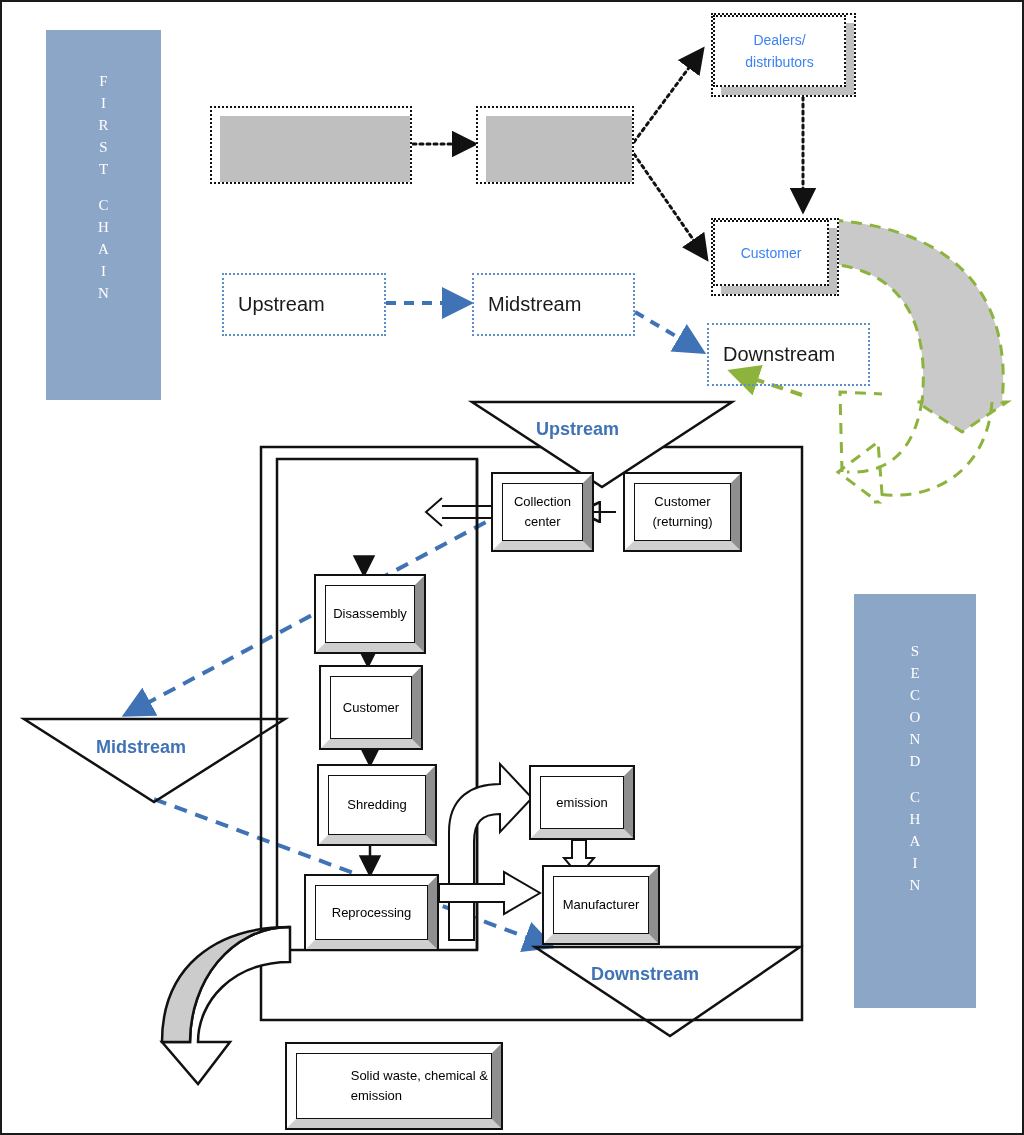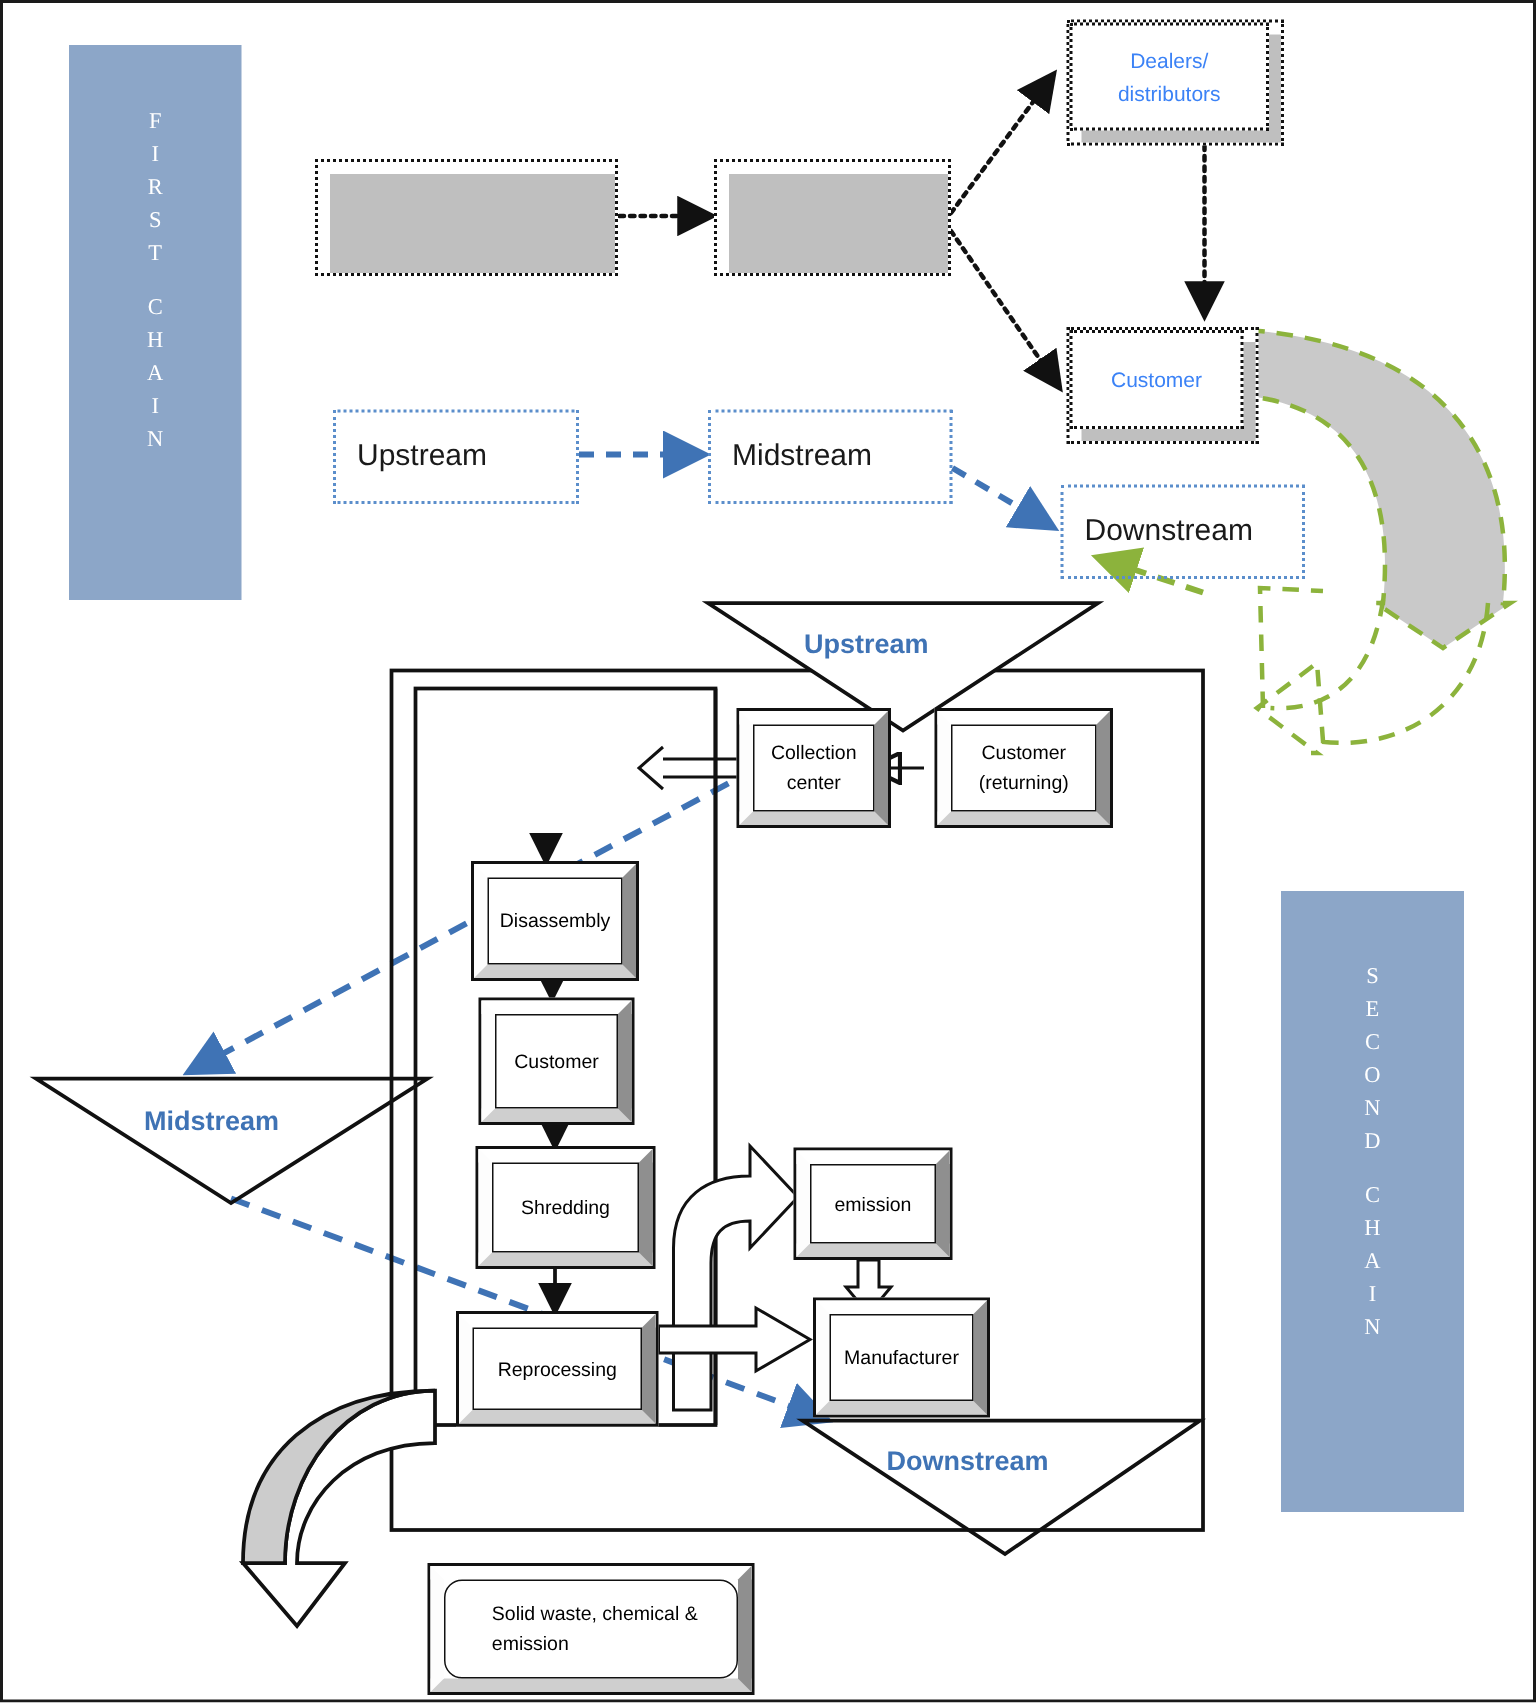--- a/index.html
+++ b/index.html
@@ -330,19 +330,19 @@
 
   <div class="box3d" style="left:540px;top:863px;width:118px;height:80px;">
     <div class="bevel"></div>
     <div class="inner">
       <span class="lbl">Manufacturer</span>
     </div>
   </div>
 
   <div class="box3d" style="left:283px;top:1040px;width:218px;height:88px;">
     <div class="bevel"></div>
-    <div class="inner" style="justify-content:center;border-radius:12px;">
+    <div class="inner" style="justify-content:flex-end;">
       <span class="lbl" style="white-space:pre-line;text-align:left;padding-left:8px;">Solid waste, chemical &amp;
 emission</span>
     </div>
   </div>
 
 </div>
 
 </body></html>

